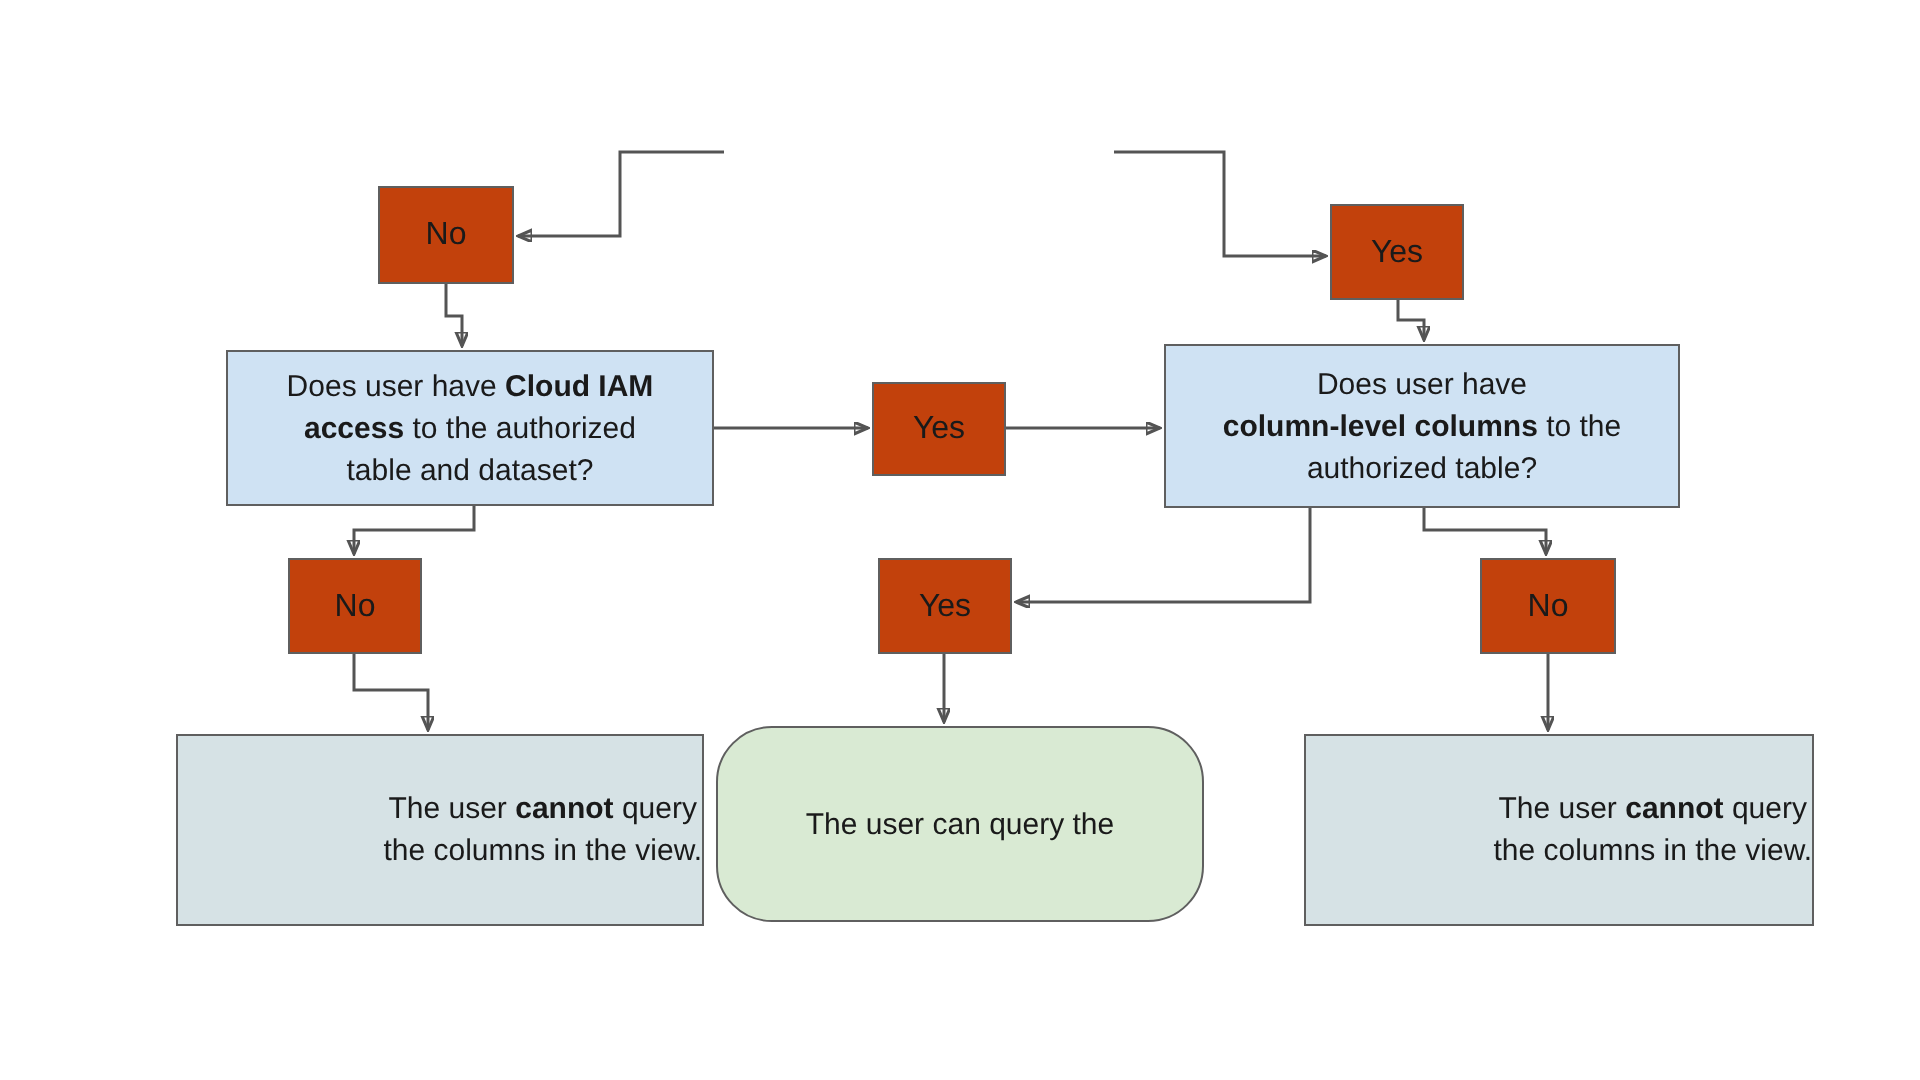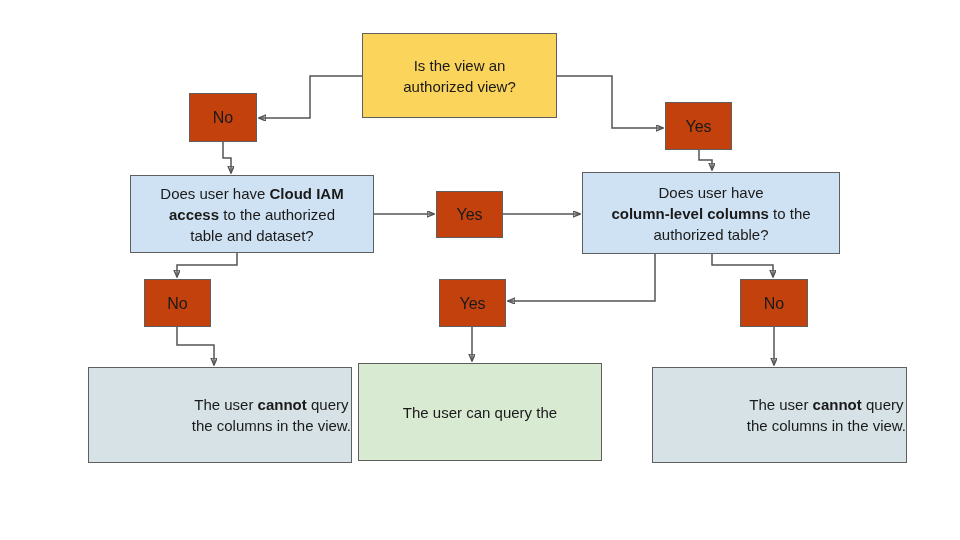--- a/index.html
+++ b/index.html
@@ -12,21 +12,21 @@
   .node{
     position:absolute;box-sizing:border-box;border:1.5px solid #5f5f5f;
     display:flex;align-items:center;justify-content:center;text-align:center;
     font-size:15px;line-height:21px;background:#ffffff;
   }
   .node .ln{white-space:nowrap;}
   .label{font-size:16px;background:#c2410c;}
   .q-yellow{background:#FBD45C;}
   .q-blue{background:#CFE2F3;}
   .r-gray{background:#D6E2E5;justify-content:flex-end;}
-  .r-green{background:#D9EAD3;}
+  .r-green{background:#D9EAD3;border-radius:28px;}
   b{font-weight:bold;}
 </style>
 </head>
 <body>
 
 <div class="stage">
 
   <svg class="edges" width="960" height="540" viewBox="0 0 960 540">
     <defs>
       <marker id="arr" markerWidth="8" markerHeight="8" refX="7" refY="3" orient="auto" markerUnits="userSpaceOnUse">
@@ -40,36 +40,30 @@
     <path d="M503,214 H580" marker-end="url(#arr)"></path>
     <path d="M699,150 V160 H712 V170" marker-end="url(#arr)"></path>
     <path d="M237,253 V265 H177 V277" marker-end="url(#arr)"></path>
     <path d="M177,327 V345 H214 V365" marker-end="url(#arr)"></path>
     <path d="M655,254 V301 H508" marker-end="url(#arr)"></path>
     <path d="M712,254 V265 H773 V277" marker-end="url(#arr)"></path>
     <path d="M472,327 V361" marker-end="url(#arr)"></path>
     <path d="M774,327 V365" marker-end="url(#arr)"></path>
   </svg>
 
-  <div class="node q-yellow" style="left:362px;top:33px;width:195px;height:85px;">
-    <div>
-      <div class="ln"><span>Is the view an</span></div>
-      <div class="ln"><span>authorized view?</span></div>
-    </div>
-  </div>
 
   <div class="node label" style="left:189px;top:93px;width:68px;height:49px;">
     <span>No</span>
   </div>
 
   <div class="node label" style="left:665px;top:102px;width:67px;height:48px;">
     <span>Yes</span>
   </div>
 
-  <div class="node q-blue" style="left:113px;top:175px;width:244px;height:78px;margin-left:17px;">
+  <div class="node q-blue" style="left:113px;top:175px;width:244px;height:78px;">
     <div>
       <div class="ln"><span>Does user have </span><b>Cloud IAM</b><span></span></div>
       <div class="ln"><span></span><b>access</b><span> to the authorized</span></div>
       <div class="ln"><span>table and dataset?</span><b></b><span></span></div>
     </div>
   </div>
 
   <div class="node label" style="left:436px;top:191px;width:67px;height:47px;">
     <span>Yes</span>
   </div>

